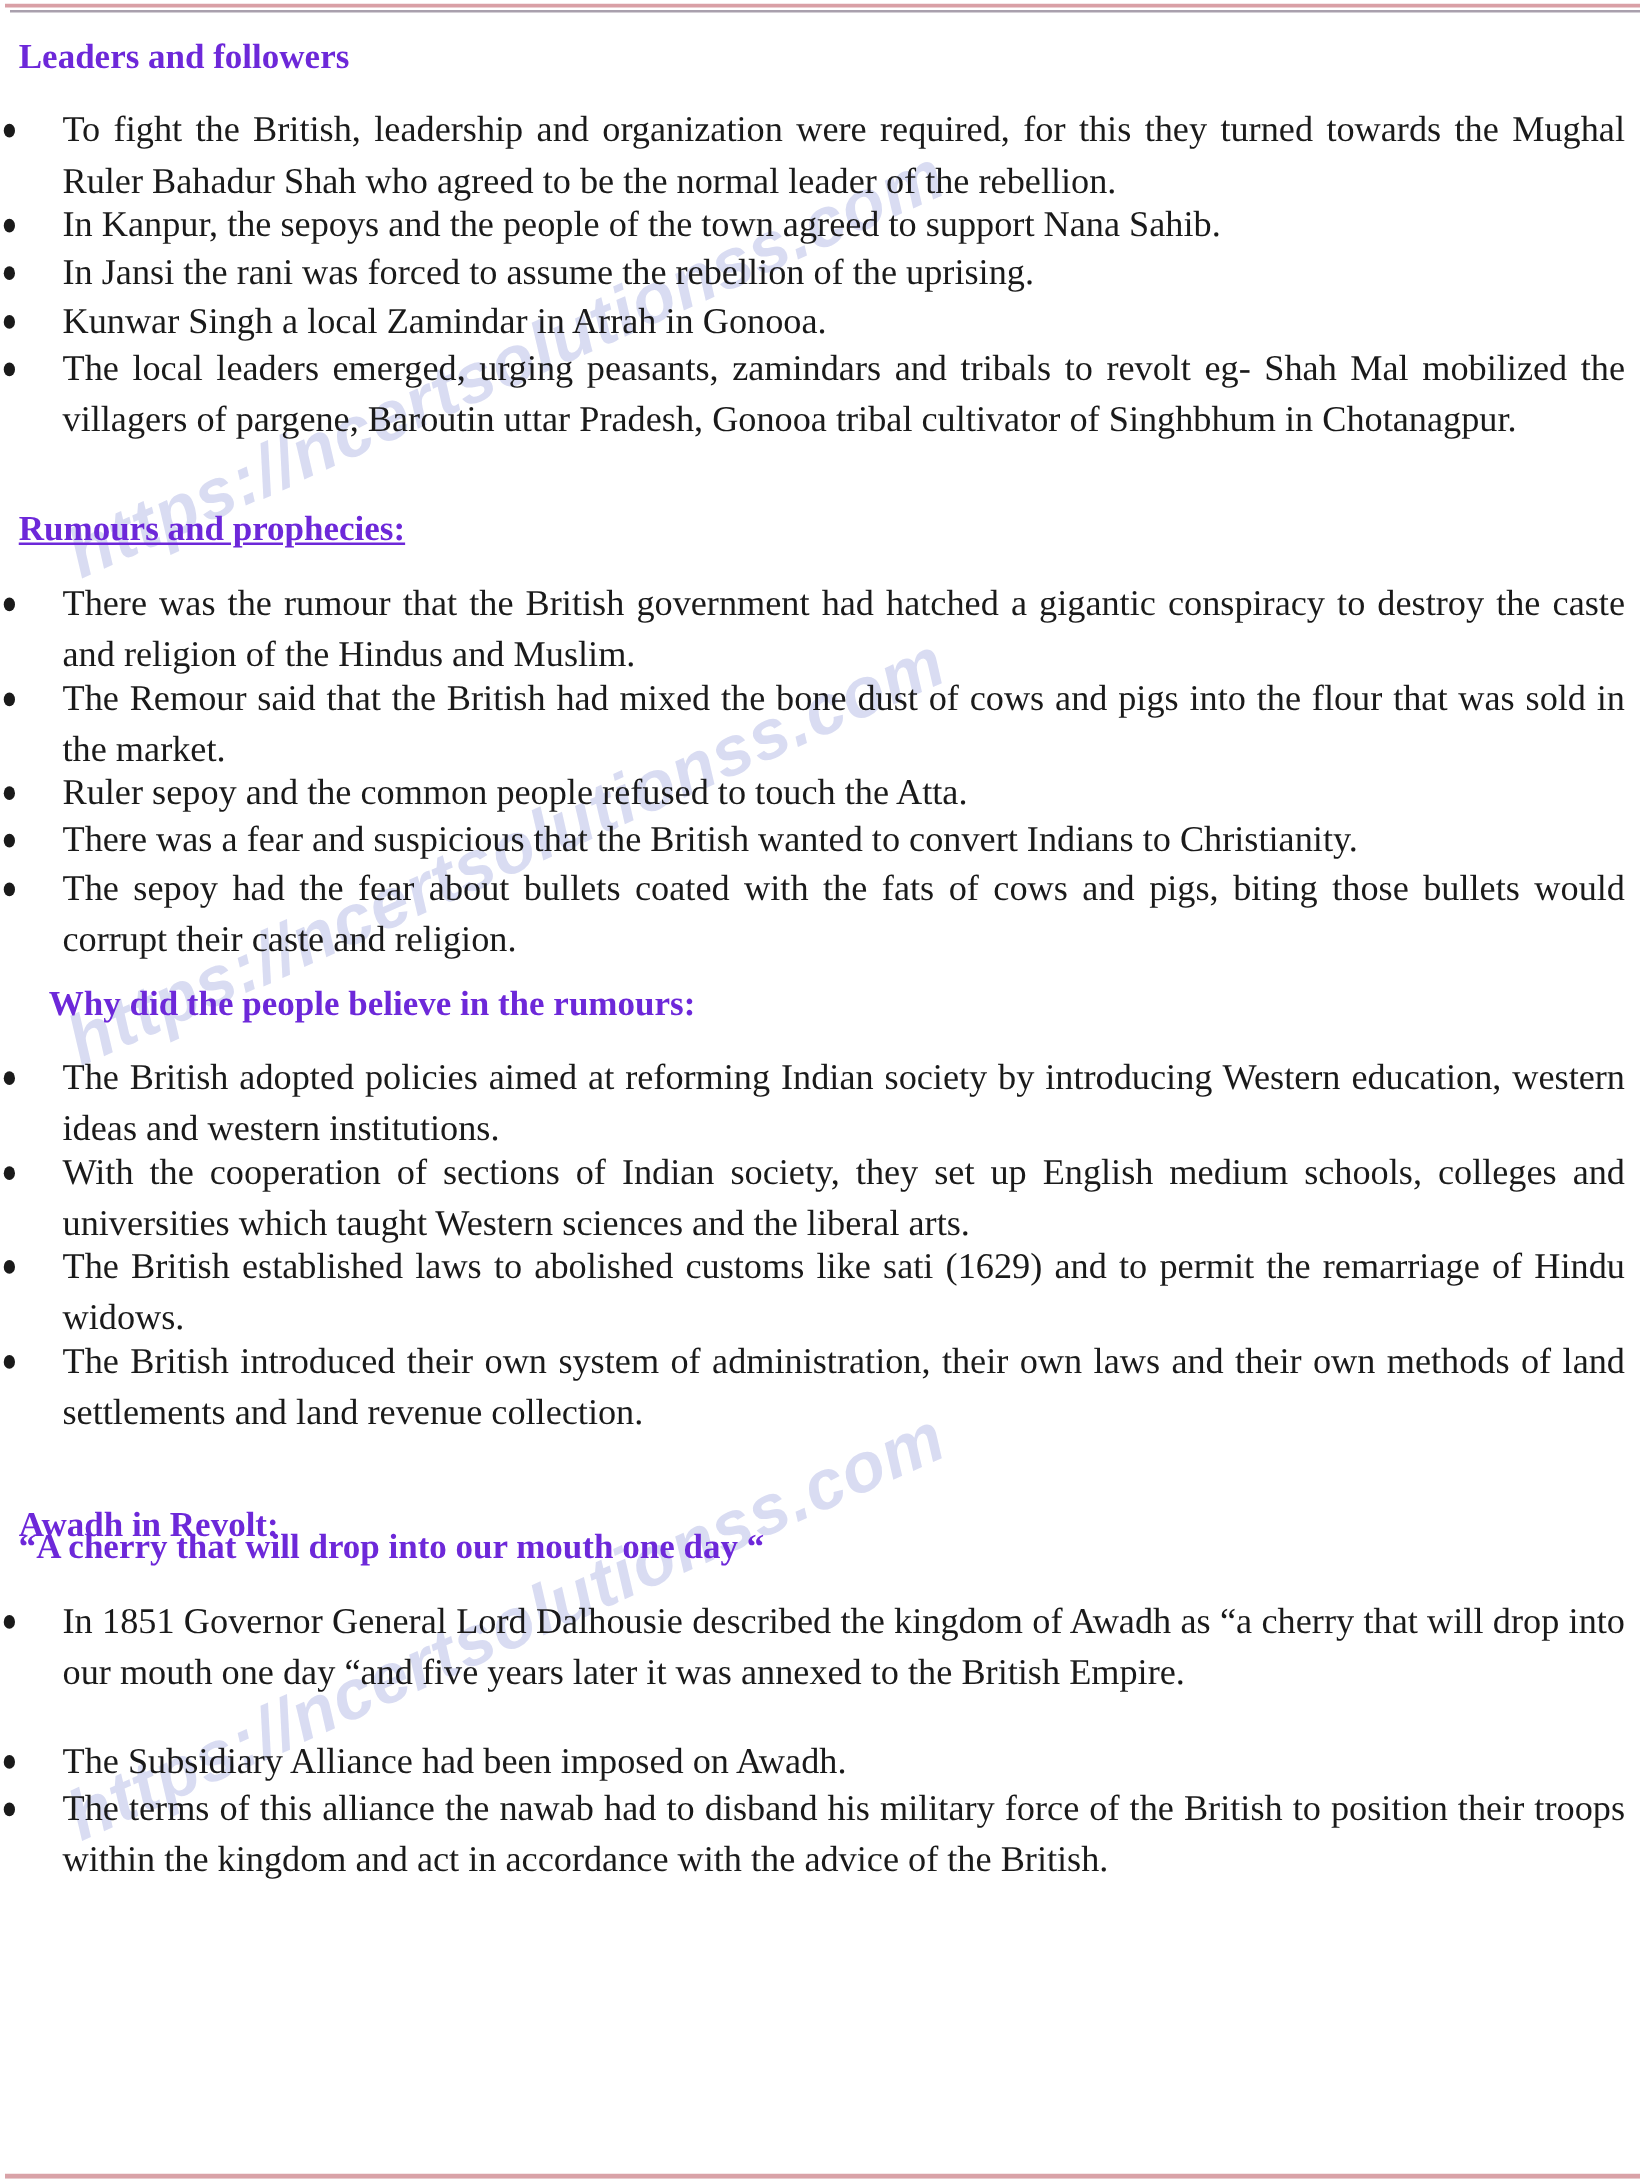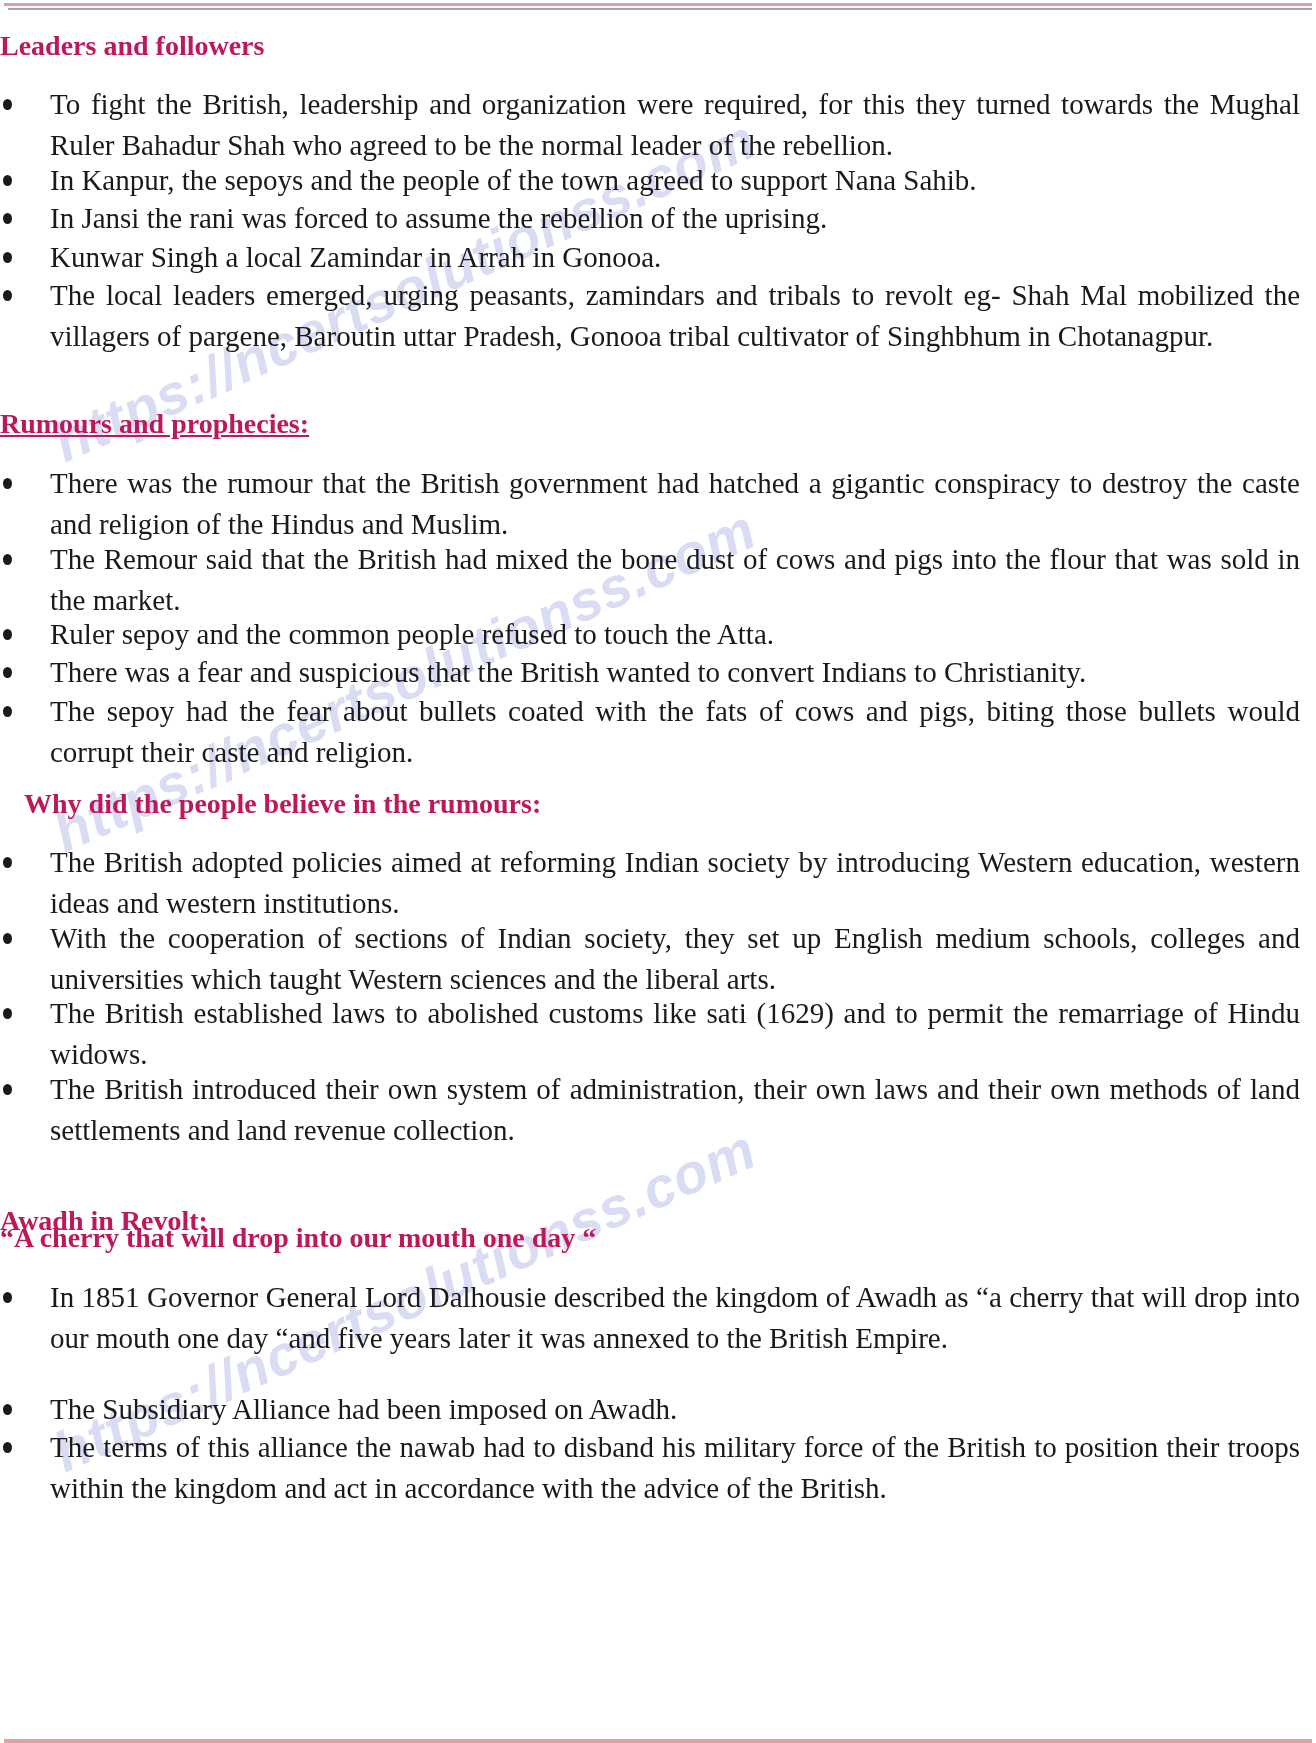--- a/index.html
+++ b/index.html
@@ -55,25 +55,25 @@
   }
   .content {
     position: absolute;
     left: 0;
     top: 0;
     width: 1316px;
     z-index: 1;
   }
   .heading {
     position: absolute;
-    left: 0;
+    left: 15px;
     font-weight: bold;
     font-size: 28px;
     line-height: 36px;
-    color: #be185d;
+    color: #6d28d9;
     white-space: nowrap;
   }
   .bullet-item {
     position: absolute;
     left: 0;
     width: 1300px;
   }
   .bullet-dot {
     position: absolute;
     left: 3px;

